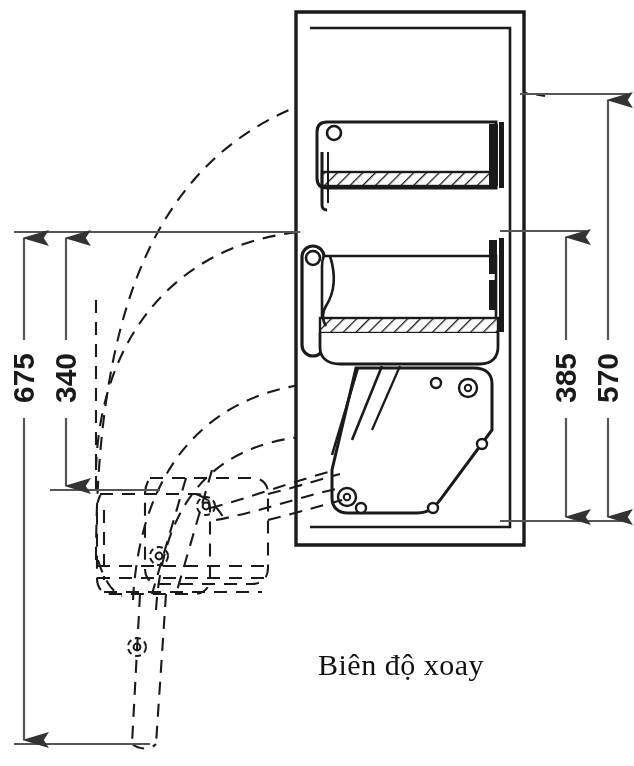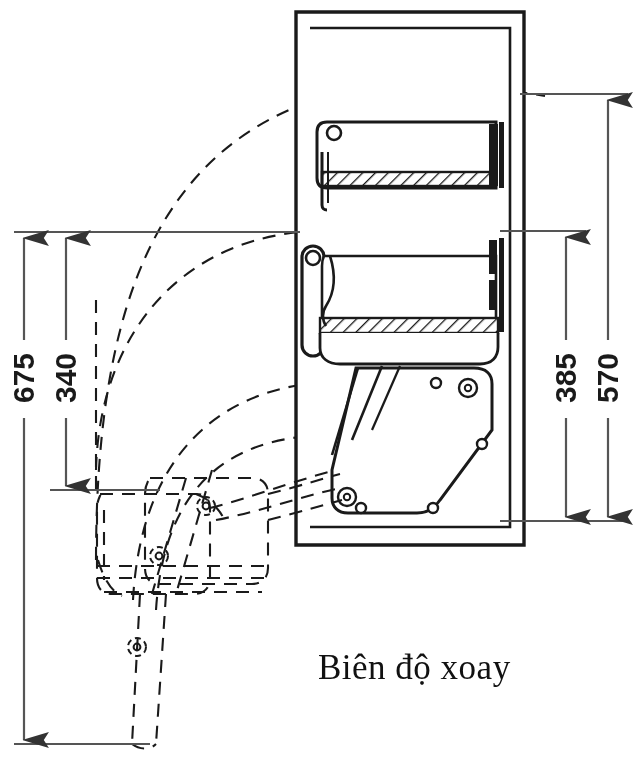--- a/index.html
+++ b/index.html
@@ -2,21 +2,21 @@
 <html><head>
 <meta charset="utf-8">
 <style>
   html,body{margin:0;padding:0;background:#ffffff;}
   body{font-family:"Liberation Sans",sans-serif;}
   #stage{position:relative;width:634px;height:766px;background:#ffffff;overflow:hidden;}
   #stage svg{position:absolute;left:0;top:0;}
   .caption{
     position:absolute;
     font-family:"Liberation Serif",serif;
-    font-size:35px;
+    font-size:30px;
     color:#111111;
     white-space:nowrap;
     letter-spacing:0.5px;
   }
   .dimlabel{
     position:absolute;
     font-family:"Liberation Sans",sans-serif;
     font-size:30px;
     font-weight:bold;
     color:#1a1a1a;

